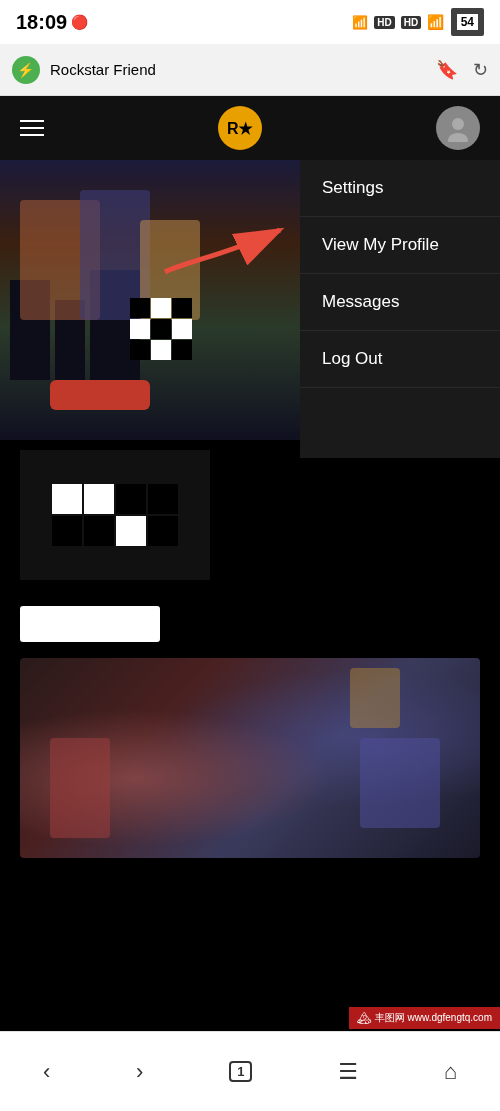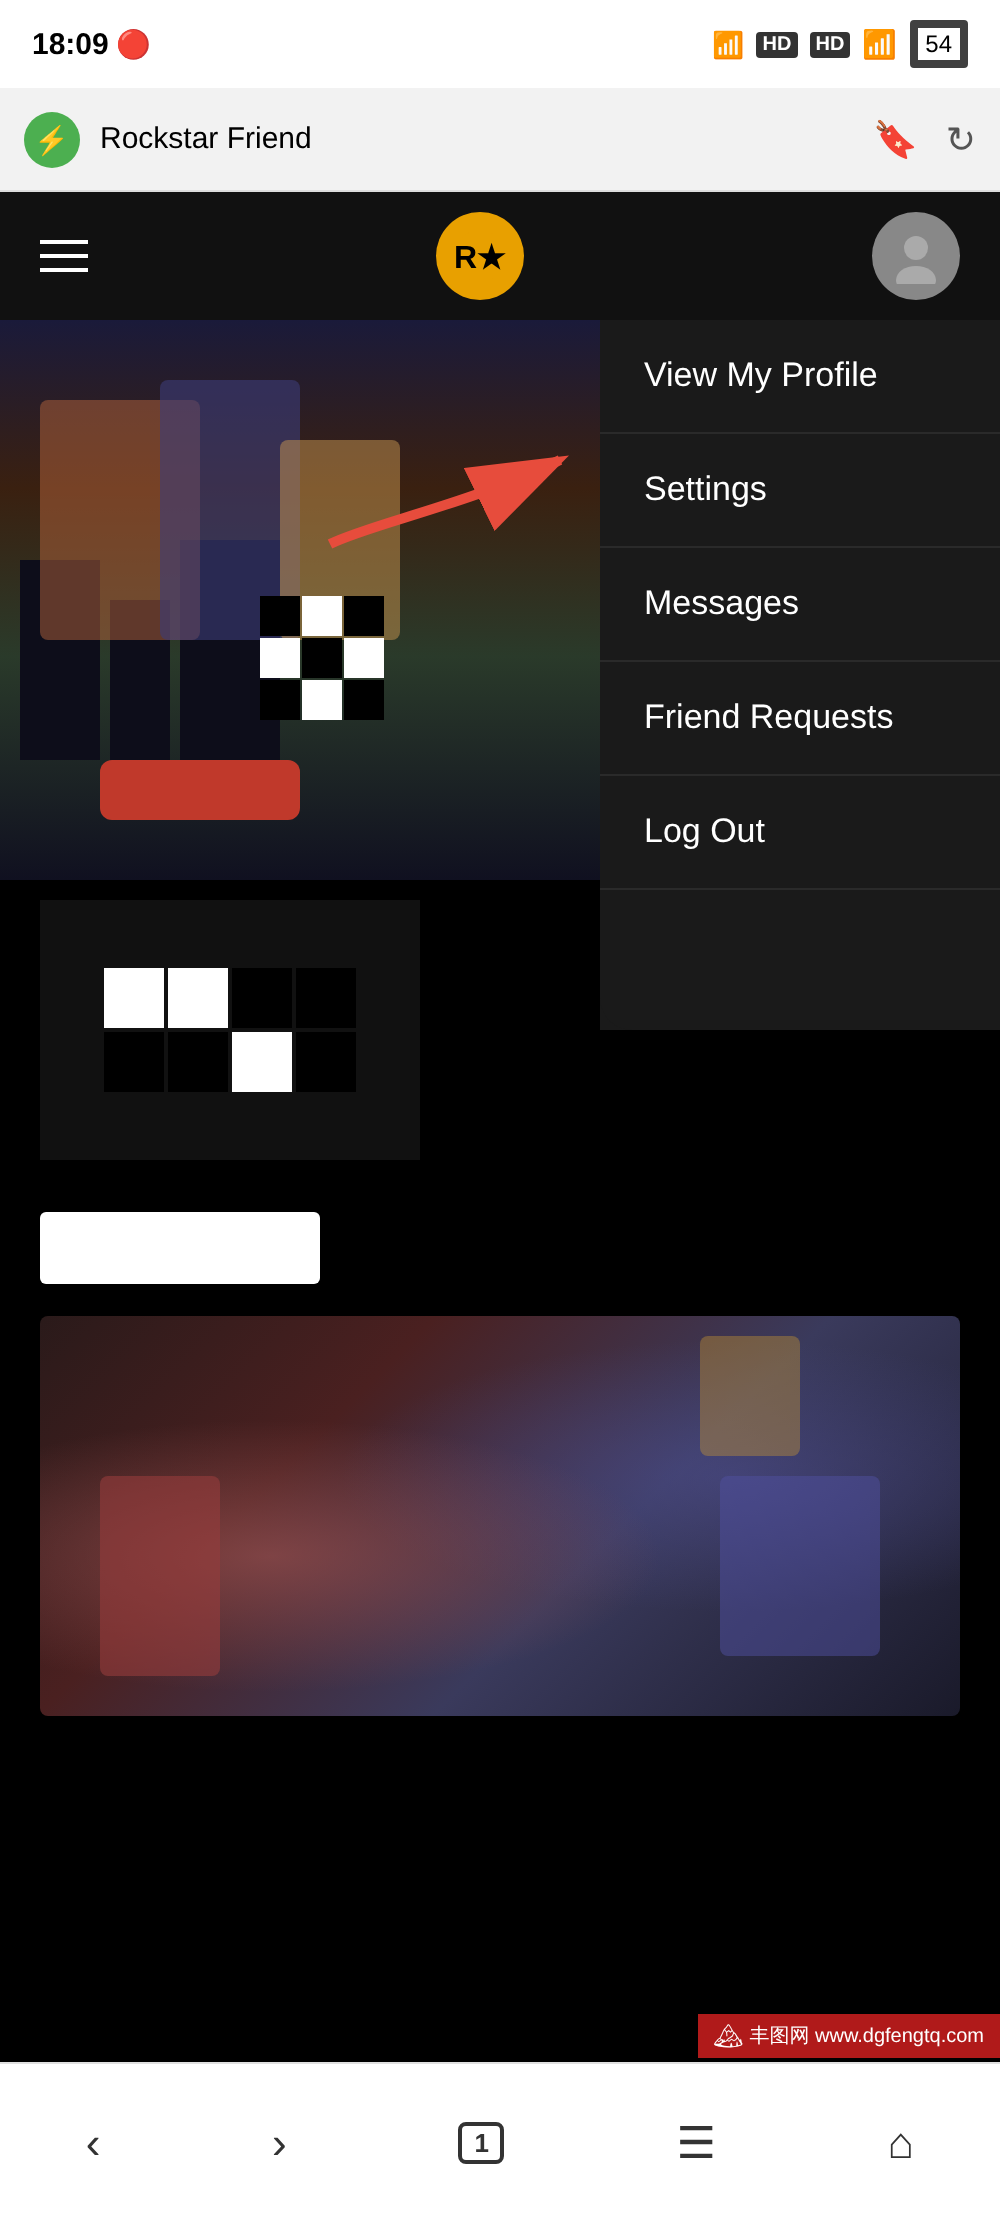--- a/index.html
+++ b/index.html
@@ -15,21 +15,21 @@
     
     .status-bar {
       height: 44px;
       background: #fff;
       display: flex;
       align-items: center;
       justify-content: space-between;
       padding: 0 16px;
     }
     .status-time {
-      font-size: 15px;
+      font-size: 20px;
       font-weight: 600;
       color: #000;
     }
     .status-icons {
       display: flex;
       align-items: center;
       gap: 6px;
     }
 
     
@@ -217,21 +217,21 @@
   <div class="status-bar">
     <div style="display:flex;align-items:center;gap:4px;">
       <span class="status-time">18:09</span>
       <span style="font-size:14px;">🔴</span>
     </div>
     <div class="status-icons">
       <span style="font-size:13px;color:#000;">📶</span>
       <span style="font-size:10px;font-weight:bold;background:#333;color:#fff;padding:1px 3px;border-radius:2px;">HD</span>
       <span style="font-size:10px;font-weight:bold;background:#333;color:#fff;padding:1px 3px;border-radius:2px;">HD</span>
       <span style="font-size:14px;">📶</span>
-      <span style="font-size:12px;border:4px solid #404040;border-radius:2px;padding:1px 4px;font-weight:400;">54</span>
+      <span style="font-size:12px;border:6px solid #404040;border-radius:2px;padding:1px 4px;font-weight:700;">54</span>
     </div>
   </div>
 
   <div class="browser-bar">
     <div class="browser-shield">
       <span>⚡</span>
     </div>
     <div class="browser-url">Rockstar Friend</div>
     <div class="browser-actions">
       <span class="browser-action-icon">🔖</span>
@@ -301,24 +301,23 @@
           <div style="background:#000;"></div>
           <div style="background:#000;"></div>
           <div style="background:#000;"></div>
           <div style="background:#000;"></div>
           <div style="background:#fff;"></div>
           <div style="background:#000;"></div>
         </div>
       </div>
 
       <div class="dropdown-menu">
+        <a class="dropdown-item">Settings</a>
         <a class="dropdown-item">View My Profile</a>
-        <a class="dropdown-item">Settings</a>
         <a class="dropdown-item">Messages</a>
-        <a class="dropdown-item">Friend Requests</a>
         <a class="dropdown-item">Log Out</a>
         <div style="height:70px;background:#1a1a1a;border-radius:0 0 0 16px;"></div>
       </div>
 
       <div style="position:absolute;top:52px;left:155px;z-index:200;pointer-events:none;">
         <svg width="140" height="70" viewBox="0 0 140 70" fill="none">
           <defs>
             <marker id="arrowhead" markerWidth="10" markerHeight="7" refX="9" refY="3.5" orient="auto">
               <polygon points="0 0, 10 3.5, 0 7" fill="#e74c3c"></polygon>
             </marker>

